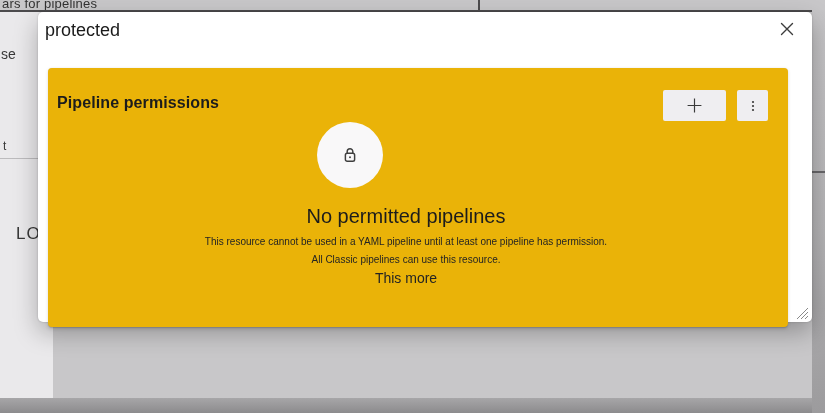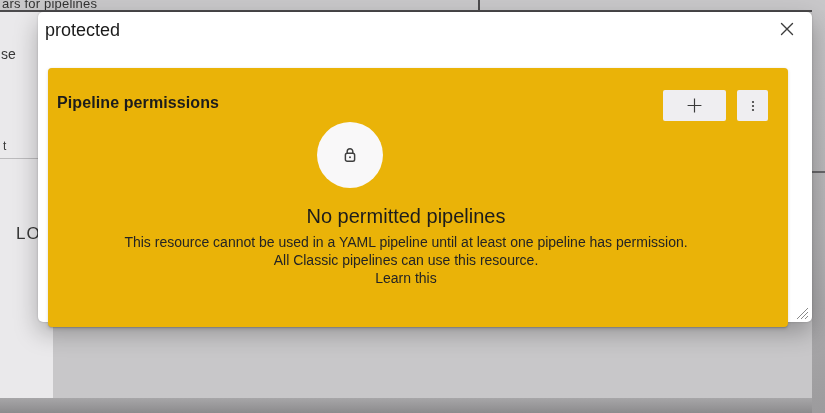--- a/index.html
+++ b/index.html
@@ -77,21 +77,21 @@
   
   .zero-circle{
     position:absolute;left:269px;top:54px;width:66px;height:66px;border-radius:50%;
     background:var(--zero-icon-circle-bg,#f9f8f9);
     display:flex;align-items:center;justify-content:center;
   }
   .zero-text{
     position:absolute;left:58px;top:137px;width:600px;text-align:center;color:#242424;
   }
   .zero-heading{font-size:20px;font-weight:400;color:#1c1c1c;margin-bottom:5px;}
-  .zero-line{font-size:14px;line-height:18px;}
+  .zero-line{font-size:10px;line-height:18px;}
   .zero-link{
     display:inline-block;font-size:14px;line-height:18px;color:#242424;
     text-decoration:none;cursor:pointer;
   }
 
   
   .tooltip{
     position:absolute;left:708px;top:119px;height:29px;min-width:104px;
     box-sizing:border-box;padding:0 13px;
     background:var(--tooltip-bg,#373639);color:#ffffff;
@@ -162,21 +162,21 @@
           <path d="M5.5 6.5 V4.9 a2.5 2.5 0 0 1 5 0 V6.5" stroke="#3f3f3f" stroke-width="1.3" fill="none"></path>
           <rect x="3.9" y="6.4" width="8.2" height="7.1" rx="1.6" stroke="#3f3f3f" stroke-width="1.3" fill="none"></rect>
           <circle cx="8" cy="10" r="0.85" fill="#3f3f3f"></circle>
         </svg>
       </div>
 
       <div class="zero-text">
         <div class="zero-heading">No permitted pipelines</div>
         <div class="zero-line">This resource cannot be used in a YAML pipeline until at least one pipeline has permission.</div>
         <div class="zero-line">All Classic pipelines can use this resource.</div>
-        <a class="zero-link" href="#">Learn this</a>
+        <a class="zero-link" href="#">This more</a>
       </div>
 
     </div>
 
     <div class="gripper">
       <svg width="14" height="14" viewBox="0 0 14 14">
         <path d="M2 13 L13 2 M6 13 L13 6 M10 13 L13 10" stroke="#8a8a8a" stroke-width="1" fill="none"></path>
       </svg>
     </div>
 

